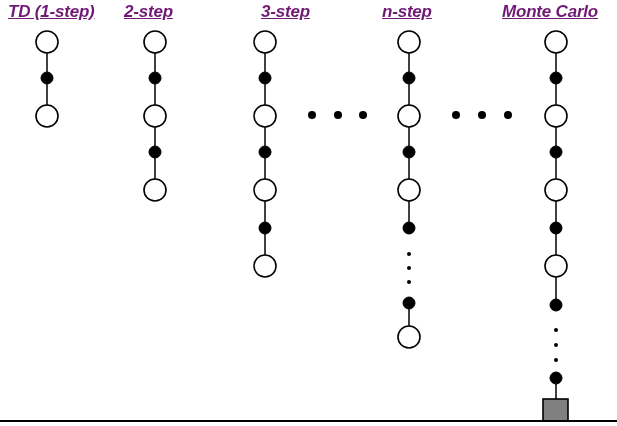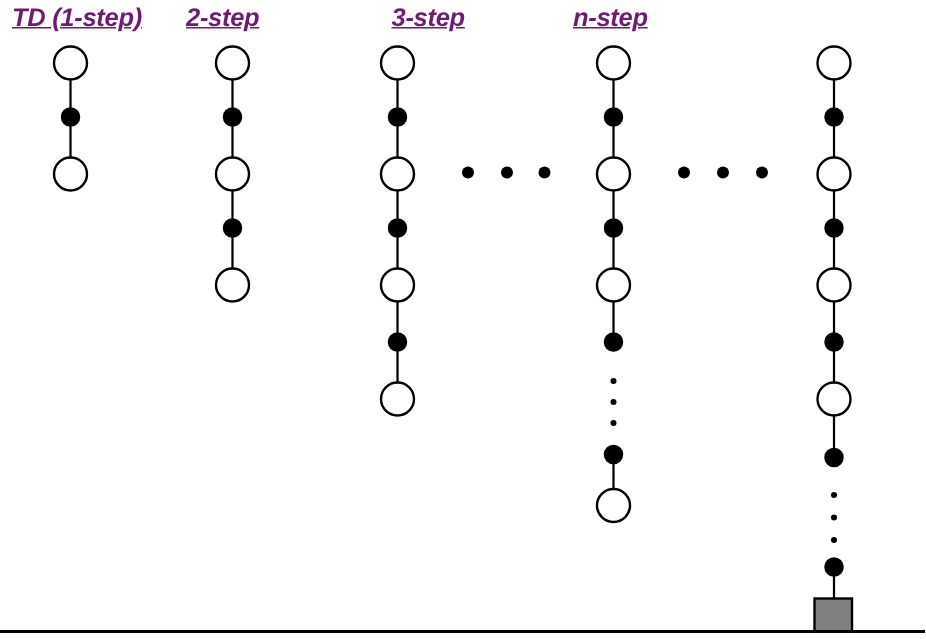--- a/index.html
+++ b/index.html
@@ -46,20 +46,21 @@
 </style>
 </head>
 <body>
 
 <div id="figure">
 
   <div class="col-label" style="left:8px; top:3px;">TD (1-step)</div>
   <div class="col-label" style="left:124px; top:3px;">2-step</div>
   <div class="col-label" style="left:237px; top:3px;margin-left:24px;">3-step</div>
   <div class="col-label" style="left:382px; top:3px;text-decoration:underline;">n-step</div>
+  <div class="col-label" style="left:502px; top:3px;">Monte Carlo</div>
 
   <svg id="diagram-svg" width="617" height="426">
       <g>
         <line x1="47" y1="53" x2="47" y2="72" stroke="#000000" stroke-width="1.5"></line>
         <line x1="47" y1="84" x2="47" y2="105" stroke="#000000" stroke-width="1.5"></line>
         <circle cx="47" cy="42" r="11" fill="#ffffff" stroke="#000000" stroke-width="1.6"></circle>
         <circle cx="47" cy="78" r="6" fill="#000000" stroke="#000000" stroke-width="1"></circle>
         <circle cx="47" cy="116" r="11" fill="#ffffff" stroke="#000000" stroke-width="1.6"></circle>
       </g>
       <g>

